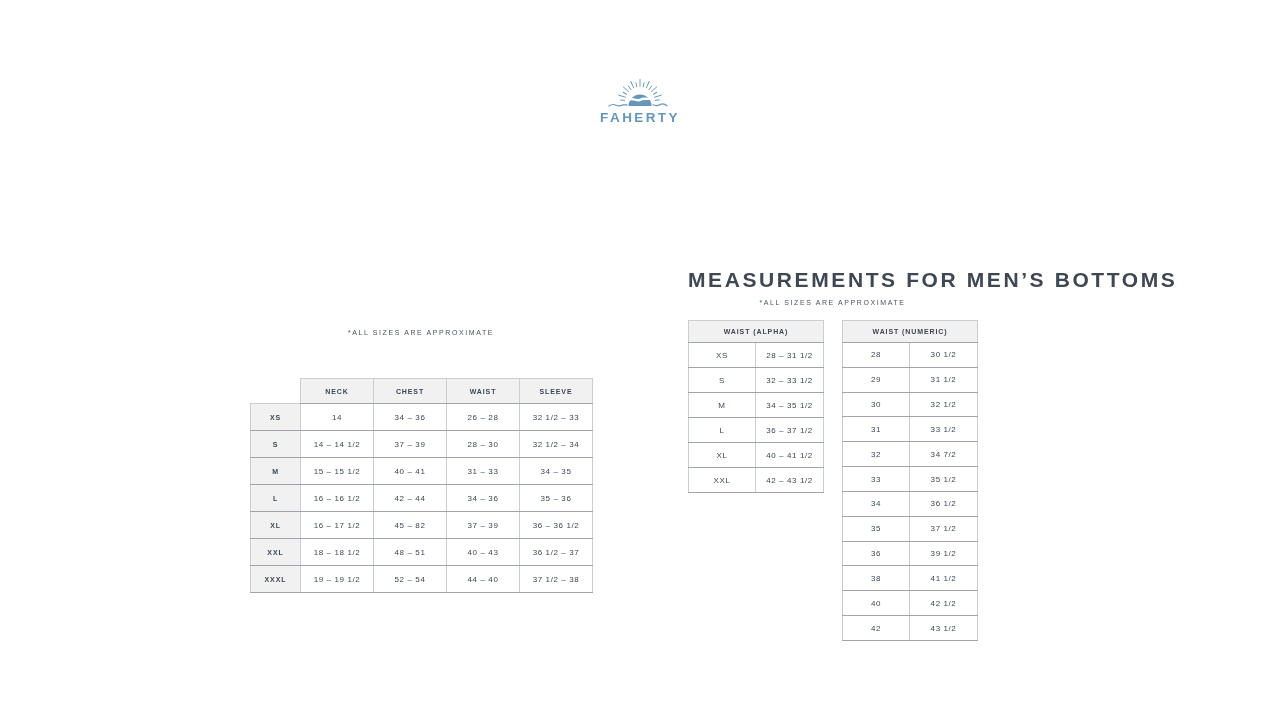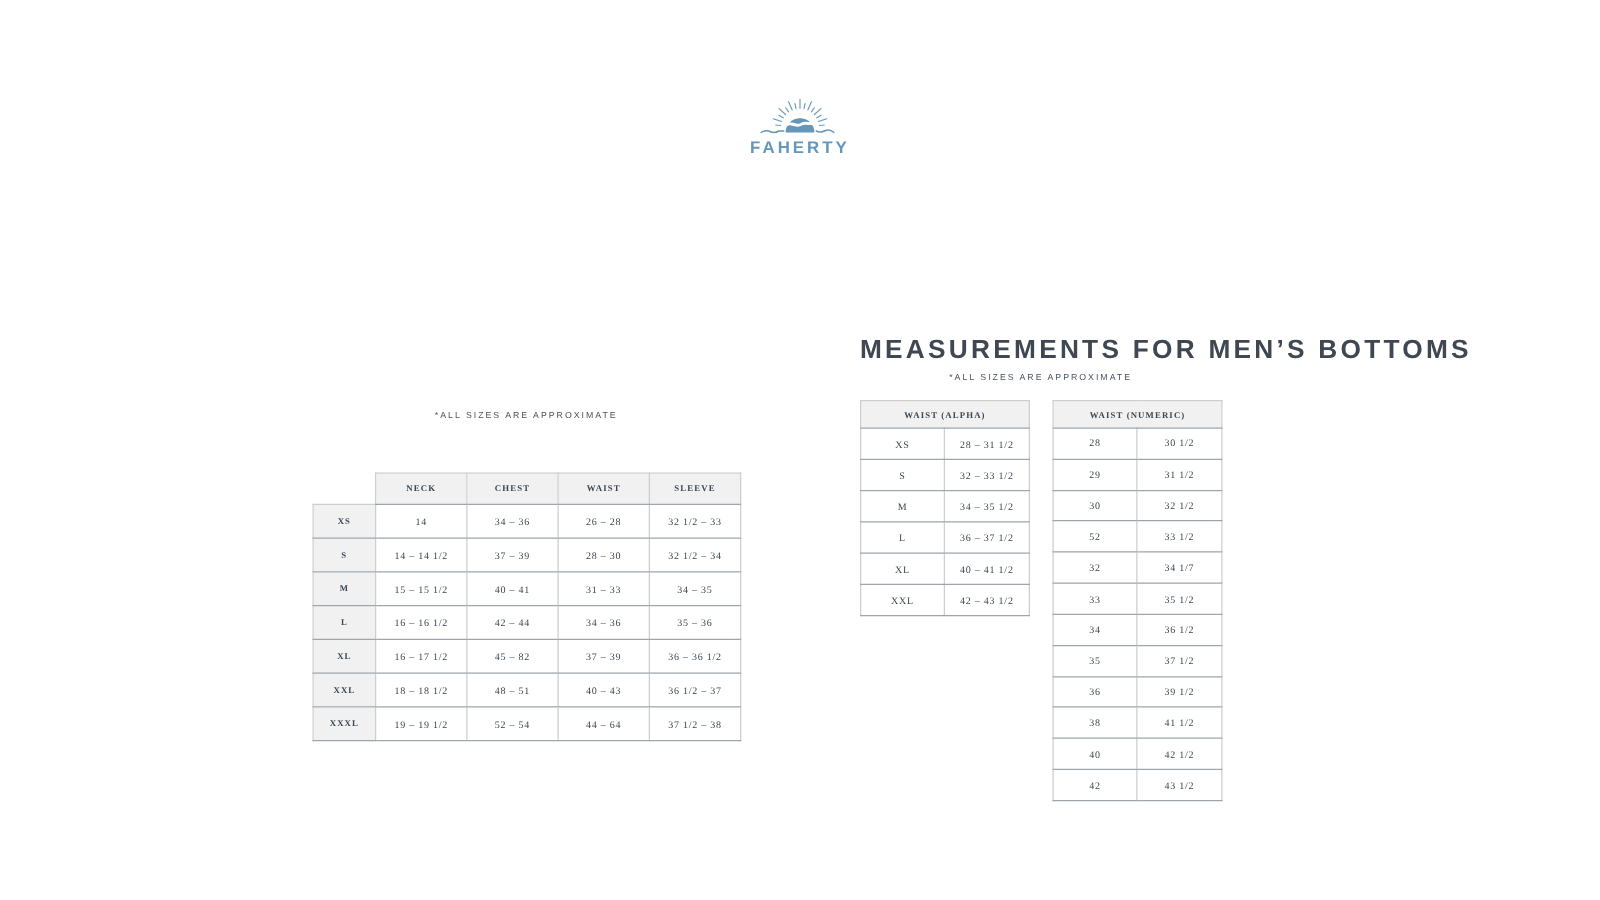--- a/index.html
+++ b/index.html
@@ -16,21 +16,21 @@
     white-space:nowrap;
   }
   .section-head .subtitle {
     font-size:7px; font-weight:400; letter-spacing:1.6px; color:#4a525c;
     margin-top:7px; white-space:nowrap;
   }
   .tops-head    { left:250px; top:322px; width:342px; }
   .bottoms-head { left:688px; top:268px; width:289px; }
 
   
-  table { position:absolute; border-collapse:collapse; table-layout:fixed;font-family:Liberation Serif, serif; }
+  table { position:absolute; border-collapse:collapse; table-layout:fixed; }
   td, th {
     border:1px solid #cbced1;
     border-bottom-color:#9fa5aa;
     text-align:center; vertical-align:middle;
     font-size:8px; letter-spacing:0.6px; color:#3d4752;
     white-space:nowrap; overflow:hidden; padding:0;
   }
   th, .head-cell {
     background:#f1f1f2; font-weight:700; font-size:7px; letter-spacing:0.9px;
   }
@@ -138,21 +138,21 @@
       <td class="head-cell">XXL</td>
       <td>18 – 18 1/2</td>
       <td>48 – 51</td>
       <td>40 – 43</td>
       <td>36 1/2 – 37</td>
     </tr>
     <tr>
       <td class="head-cell">XXXL</td>
       <td>19 – 19 1/2</td>
       <td>52 – 54</td>
-      <td>44 – 64</td>
+      <td>44 – 40</td>
       <td>37 1/2 – 38</td>
     </tr>
   </tbody>
 </table>
 
 <div class="section-head bottoms-head">
   <div class="title">MEASUREMENTS FOR MEN’S BOTTOMS</div>
   <div class="subtitle">*ALL SIZES ARE APPROXIMATE</div>
 </div>
 
@@ -211,26 +211,26 @@
     </tr>
     <tr>
       <td>29</td>
       <td>31 1/2</td>
     </tr>
     <tr>
       <td>30</td>
       <td>32 1/2</td>
     </tr>
     <tr>
-      <td>52</td>
+      <td>31</td>
       <td>33 1/2</td>
     </tr>
     <tr>
       <td>32</td>
-      <td>34 1/7</td>
+      <td>34 7/2</td>
     </tr>
     <tr>
       <td>33</td>
       <td>35 1/2</td>
     </tr>
     <tr>
       <td>34</td>
       <td>36 1/2</td>
     </tr>
     <tr>

